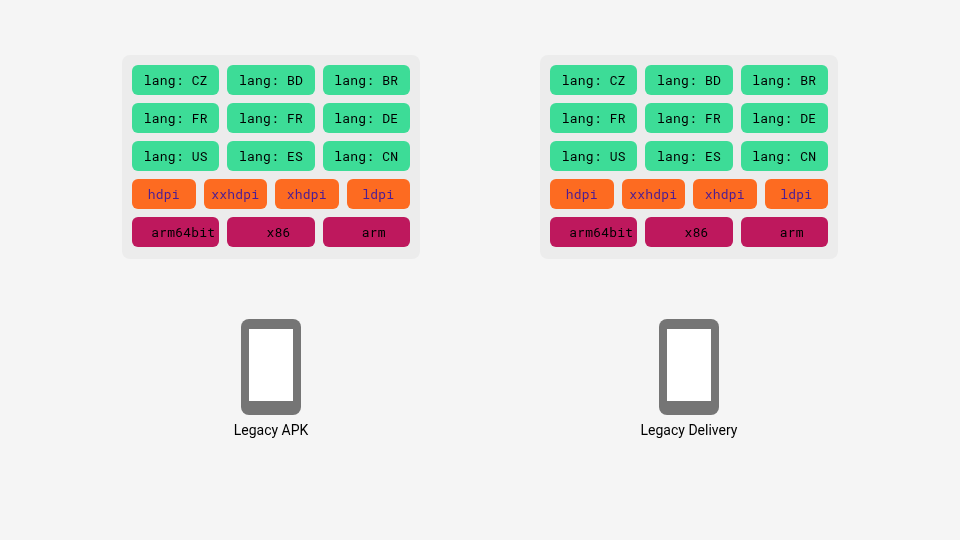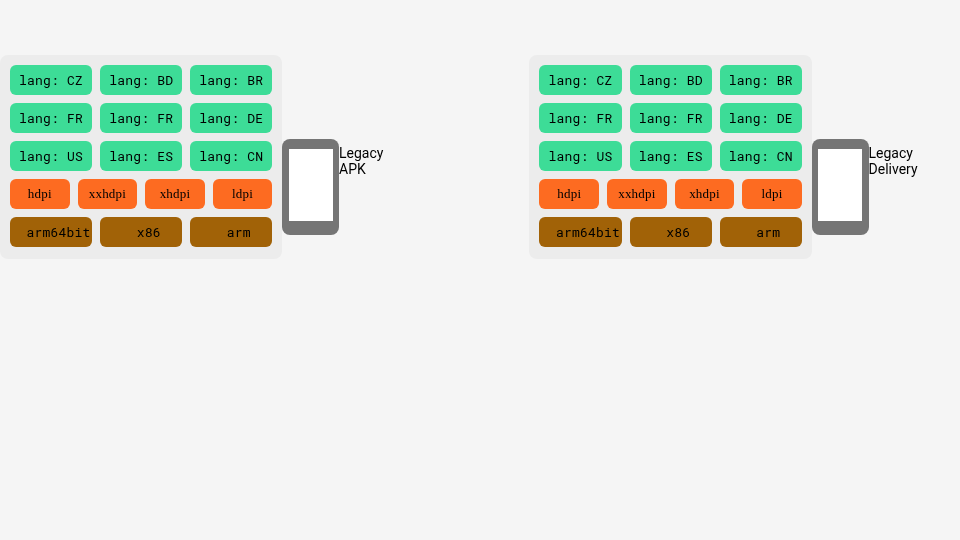--- a/index.html
+++ b/index.html
@@ -11,21 +11,21 @@
     overflow: hidden;
   }
   .stage {
     display: flex;
     justify-content: center;
     gap: 120px;
     padding-top: 55px;
   }
   .col {
     display: flex;
-    flex-direction: row;
+    flex-direction: column;
     align-items: center;
   }
   .panel {
     background: #ececec;
     border-radius: 8px;
     padding: 10px 10px 12px 10px;
     width: 298px;
   }
   .row {
     display: flex;
@@ -37,22 +37,22 @@
     display: flex;
     align-items: center;
     justify-content: center;
     height: 30px;
     border-radius: 6px;
     font-size: 13px;
     font-family: "Roboto Mono", "Courier New", monospace;
     letter-spacing: 0.2px;
   }
   .lang { flex: 1 1 0; background: #3ddc97; color: #000; }
-  .dpi  { flex: 1 1 0; background: #fd6b21; color: #000000; font-family: Liberation Serif, serif; }
-  .arch { flex: 1 1 0; background: #a16207; color: #000; padding-left: 15px; }
+  .dpi  { flex: 1 1 0; background: #fd6b21; color: #4c1d95; }
+  .arch { flex: 1 1 0; background: #be185d; color: #000; padding-left: 15px; }
   .phone {
     margin-top: 60px;
     width: 60px;
     height: 96px;
     border-radius: 8px;
     background: #757575;
     display: flex;
     flex-direction: column;
     align-items: center;
     justify-content: flex-start;

